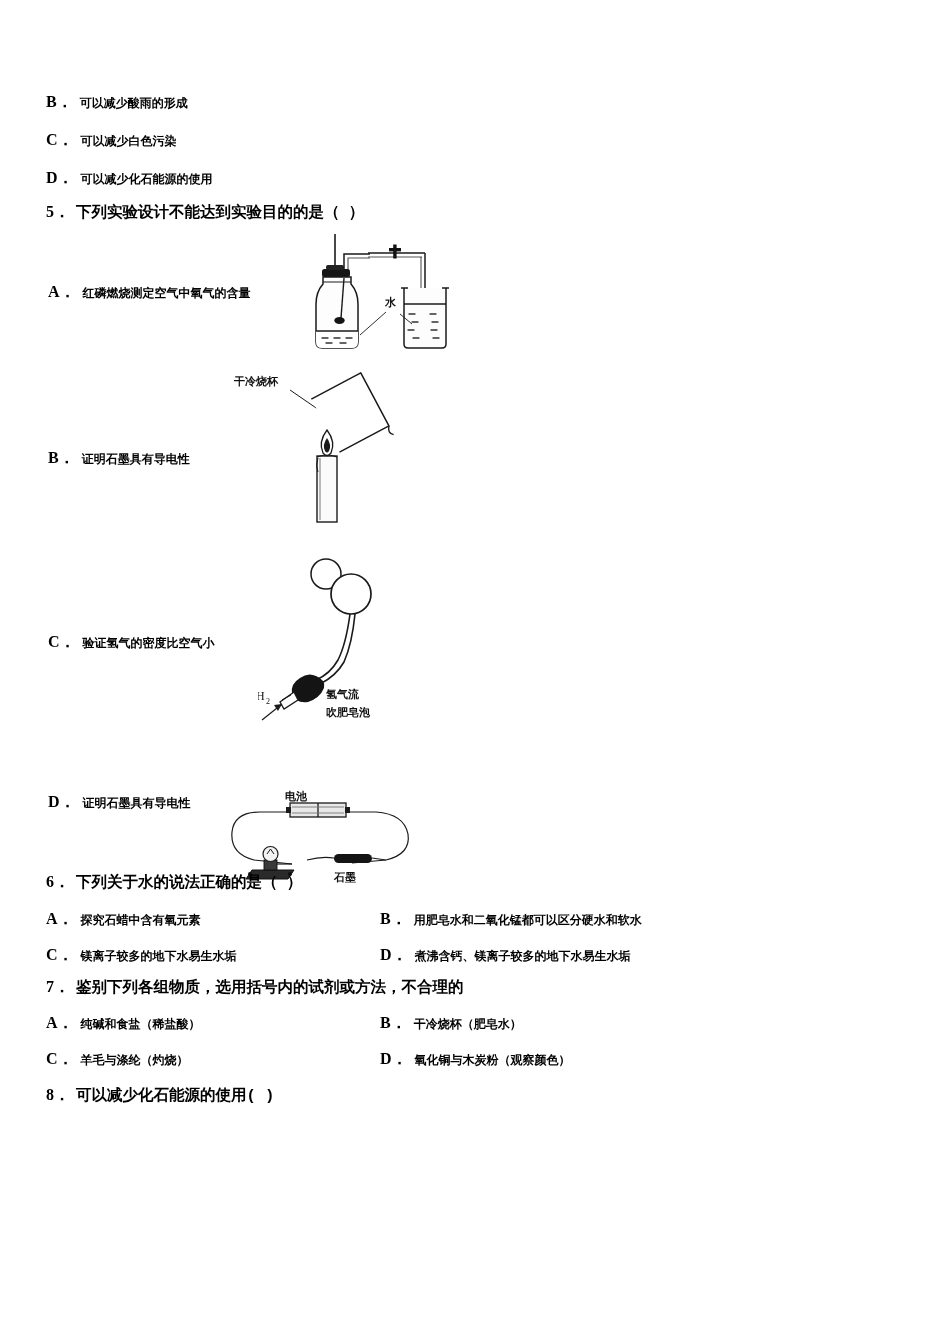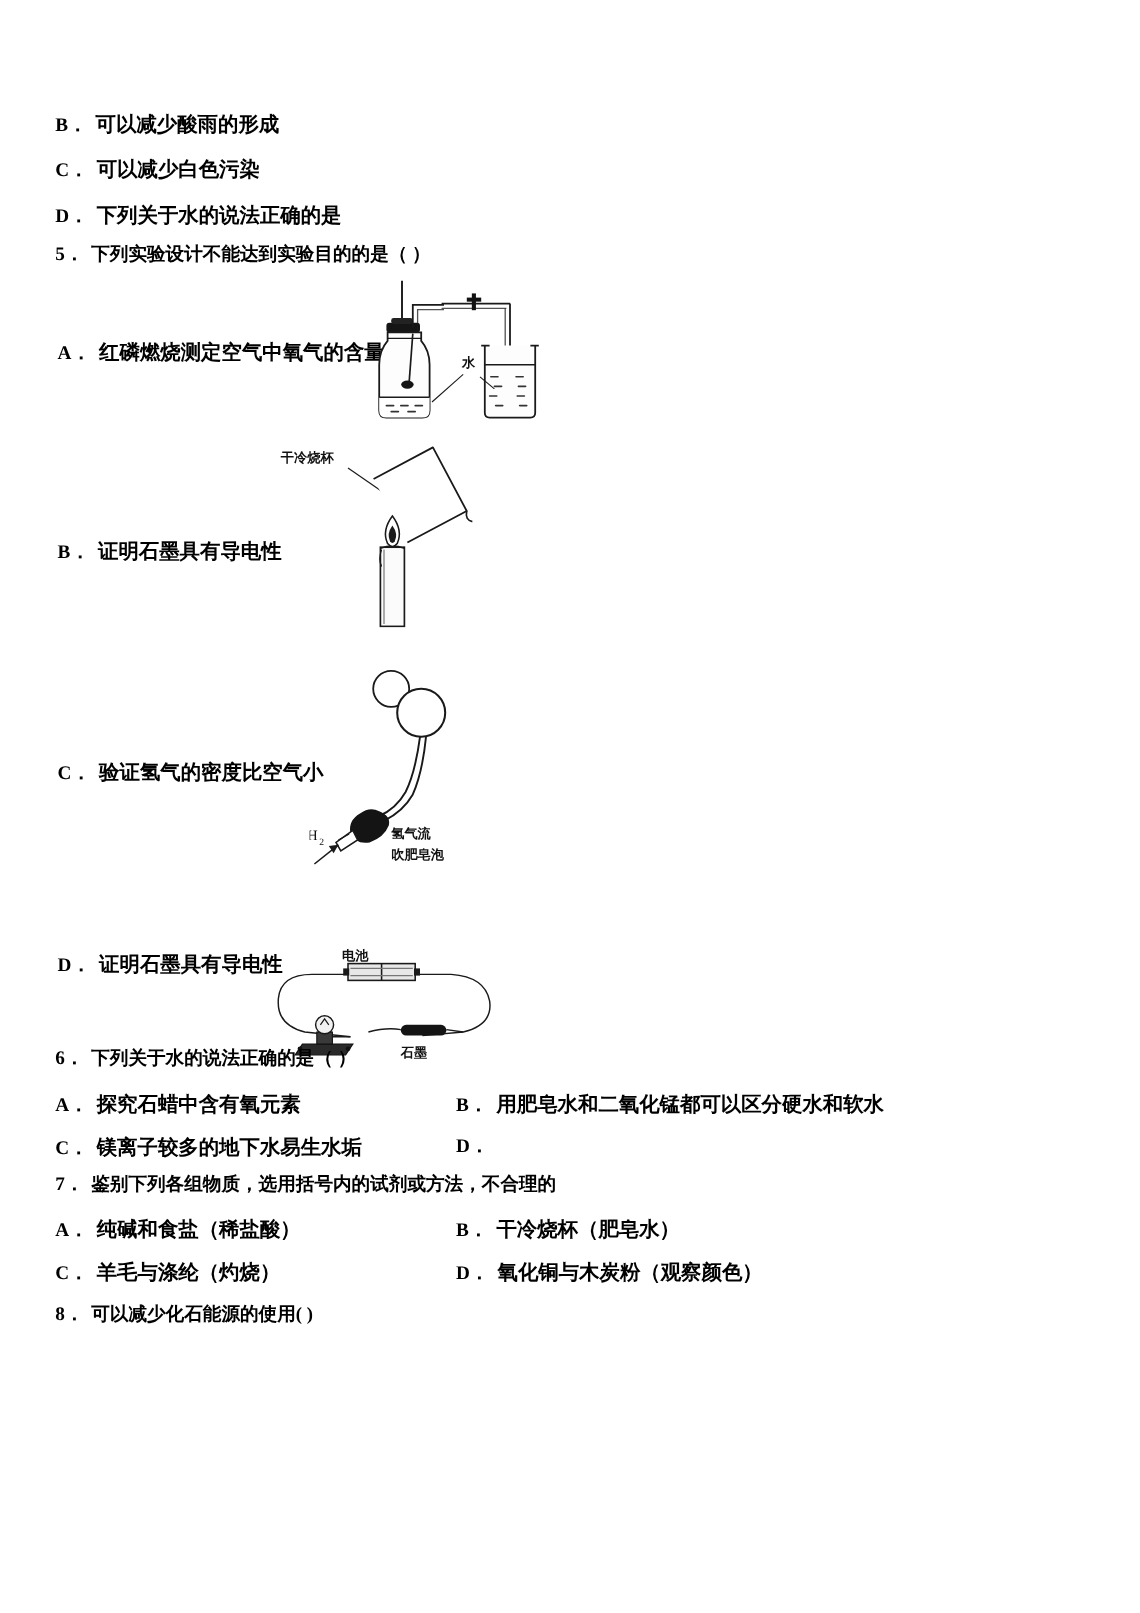--- a/index.html
+++ b/index.html
@@ -20,29 +20,29 @@
   }
   .opt-letter {
     font-family: "Liberation Serif", "DejaVu Serif", serif;
     font-weight: bold;
     font-size: 16px;
     letter-spacing: 0px;
   }
   .cn {
     font-family: "DejaVu Sans", "Liberation Sans", sans-serif;
     font-weight: bold;
-    font-size: 17px;
+    font-size: 12px;
   }
   .qnum {
     font-family: "Liberation Serif", "DejaVu Serif", serif;
     font-size: 16px;
     font-weight: bold;
   }
   .qtext {
-    font-family: Liberation Serif, serif;
+    font-family: Liberation Mono, monospace;
     font-weight: bold;
     font-size: 15.5px;
   }
 
   
   .optrow { position: absolute; white-space: nowrap; display: flex; align-items: baseline; gap: 7px; }
   .qrow   { position: absolute; white-space: nowrap; display: flex; align-items: baseline; gap: 6px; }
 
   
   .fig { position: absolute; }
@@ -75,21 +75,21 @@
     <span class="cn">可以减少酸雨的形成</span>
   </div>
 
   <div class="optrow" style="left:46px; top:130px;">
     <span class="opt-letter">C．</span>
     <span class="cn">可以减少白色污染</span>
   </div>
 
   <div class="optrow" style="left:46px; top:168px;">
     <span class="opt-letter">D．</span>
-    <span class="cn">下列关于水的说法正确的是</span>
+    <span class="cn">可以减少化石能源的使用</span>
   </div>
 
   <div class="qrow" style="left:46px; top:202px;">
     <span class="qnum">5．</span>
     <span class="qtext">下列实验设计不能达到实验目的的是（   ）</span>
   </div>
 
   <div class="optrow" style="left:48px; top:282px;">
     <span class="opt-letter">A．</span>
     <span class="cn">红磷燃烧测定空气中氧气的含量</span>
@@ -268,20 +268,21 @@
   <div class="optrow" style="left:380px; top:909px;">
     <span class="opt-letter">B．</span>
     <span class="cn">用肥皂水和二氧化锰都可以区分硬水和软水</span>
   </div>
   <div class="optrow" style="left:46px; top:945px;">
     <span class="opt-letter">C．</span>
     <span class="cn">镁离子较多的地下水易生水垢</span>
   </div>
   <div class="optrow" style="left:380px; top:945px;">
     <span class="opt-letter">D．</span>
+    <span class="cn">煮沸含钙、镁离子较多的地下水易生水垢</span>
   </div>
 
   <div class="qrow" style="left:46px; top:977px;">
     <span class="qnum">7．</span>
     <span class="qtext">鉴别下列各组物质，选用括号内的试剂或方法，不合理的</span>
   </div>
 
   <div class="optrow" style="left:46px; top:1013px;">
     <span class="opt-letter">A．</span>
     <span class="cn">纯碱和食盐（稀盐酸）</span>

